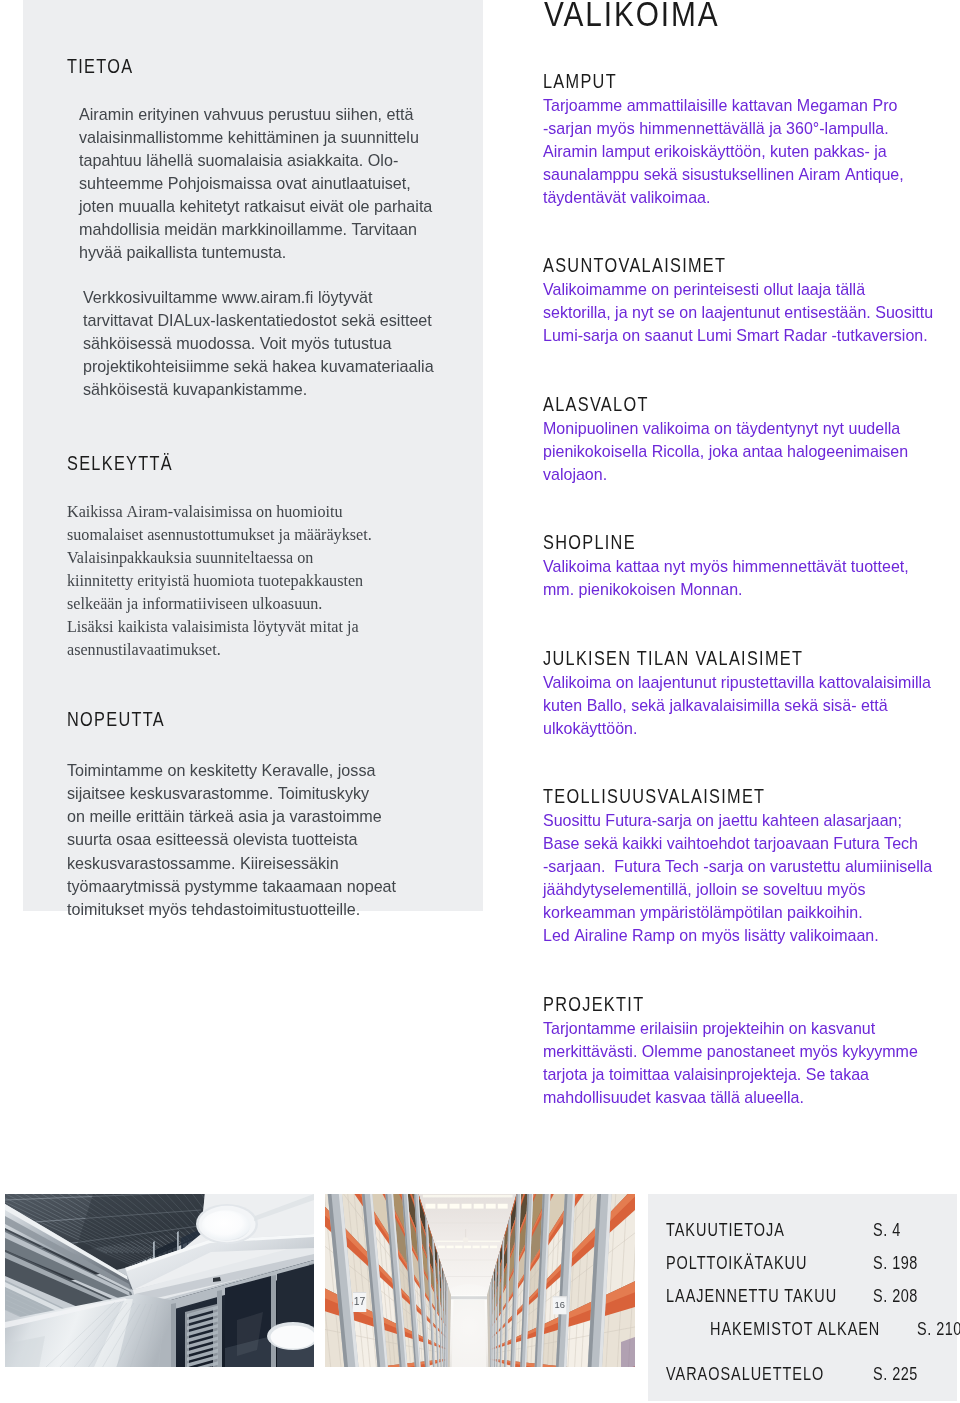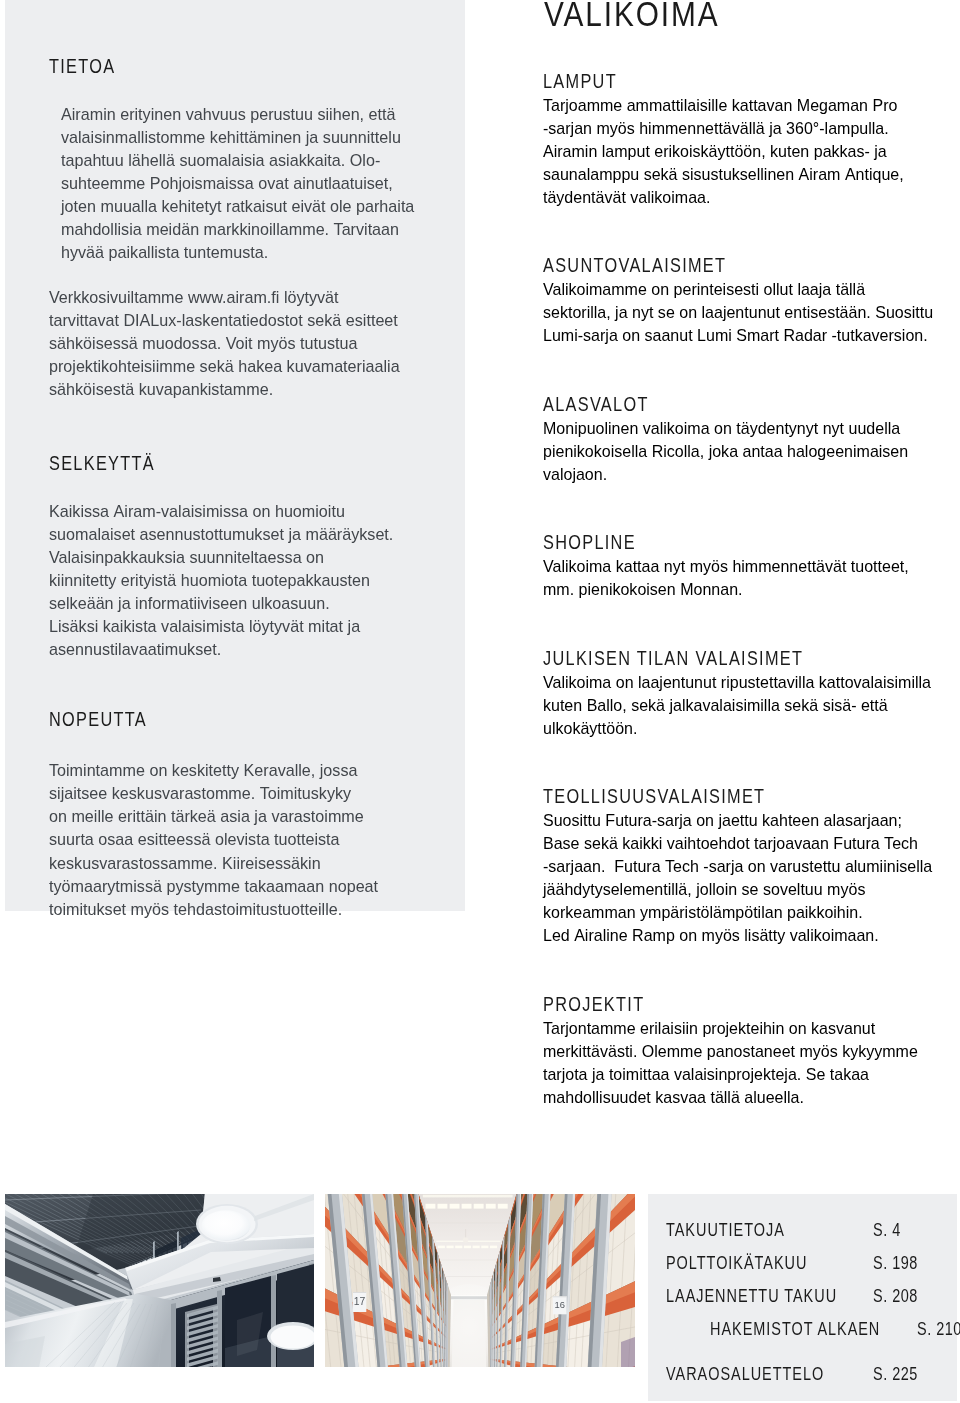--- a/index.html
+++ b/index.html
@@ -9,59 +9,59 @@
     font-family:"Liberation Sans",sans-serif;
     -webkit-font-smoothing:antialiased;
     color:#42464b;
     overflow:hidden;position:relative;
   }
   h1,h2,h3,p{margin:0;padding:0;font-weight:400;}
   .page{position:absolute;left:0;top:0;width:960px;height:1403px;}
 
   
   .left-panel{
-    position:absolute;left:5px;top:0;width:460px;height:911px;
+    position:absolute;left:23px;top:0;width:460px;height:911px;
     background:#edeef0;
   }
   .left-inner{position:absolute;left:44px;top:0;width:360px;}
 
   .sec-title{
     position:absolute;left:0;
     font-size:20.4px;letter-spacing:1.62px;color:#1b1b1b;
     line-height:14px;white-space:nowrap;transform:scaleX(0.80) translateZ(0);transform-origin:0 0;
   }
   .body-txt{
     position:absolute;left:0;width:380px;
     font-size:17px;color:#42464b;
   }
   
   .ln{display:block;height:23.1px;line-height:23.1px;white-space:nowrap;transform:scaleX(0.949) translateZ(0);transform-origin:0 0;}
 
   #lh0{top:59px;}
   .p1{top:102.6px;margin-left:12px;}
-  .p2{top:285.8px;}
+  .p2{top:285.8px;margin-left:16px;}
   #lh1{top:456px;}
-  .p3{top:499.9px;}
+  .p3{top:499.9px;font-family:Liberation Serif, serif;}
   #lh2{top:712px;}
   .p4{top:759.2px;}
 
   
   .right-col{position:absolute;left:543px;top:0;width:410px;}
   .big-title{
     position:absolute;left:1px;top:-1px;
     font-size:34.6px;letter-spacing:2.2px;color:#1b1b1b;line-height:30px;
     white-space:nowrap;transform:scaleX(0.862) translateZ(0);transform-origin:0 0;
   }
   .r-sec{position:absolute;left:0;width:410px;}
   .r-head{
     position:absolute;left:0;top:0;
     font-size:20.4px;letter-spacing:1.62px;color:#1b1b1b;line-height:14px;
     white-space:nowrap;transform:scaleX(0.80) translateZ(0);transform-origin:0 0;
   }
-  .r-body{position:absolute;left:0;top:20.1px;width:410px;font-size:17px;color:#000000;}
+  .r-body{position:absolute;left:0;top:20.1px;width:410px;font-size:17px;color:#6d28d9;}
   .rln{display:block;height:23.0px;line-height:23.0px;white-space:nowrap;transform:scaleX(0.9425) translateZ(0);transform-origin:0 0;}
 
   .s0{top:74.2px;}
   .s1{top:257.5px;}
   .s2{top:396.6px;}
   .s3{top:534.9px;}
   .s4{top:650.7px;}
   .s5{top:788.7px;}
   .s6{top:997.3px;}
 

